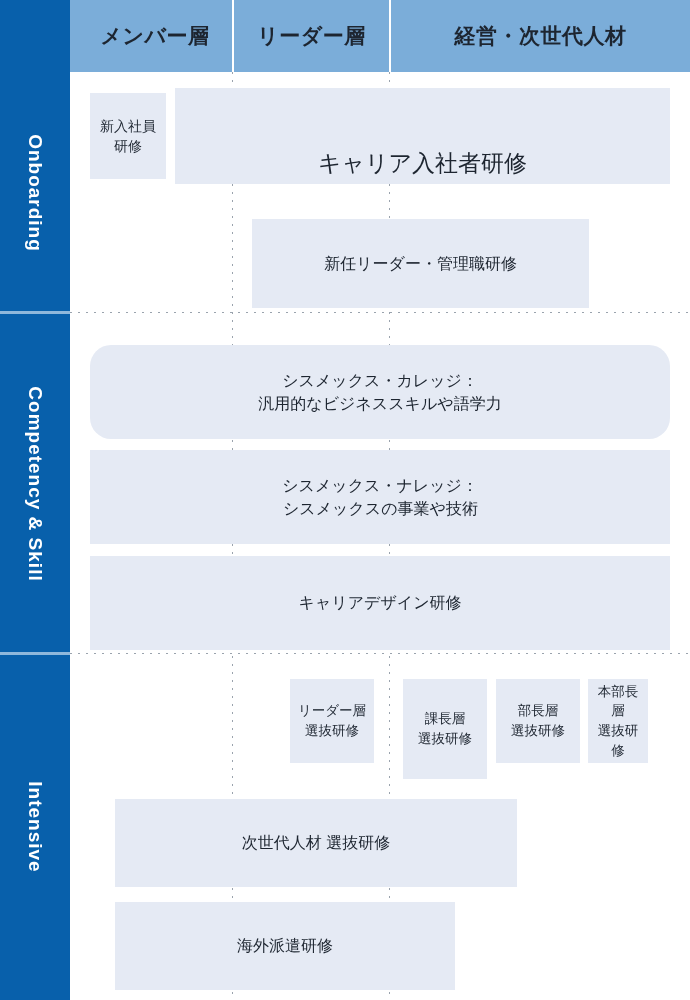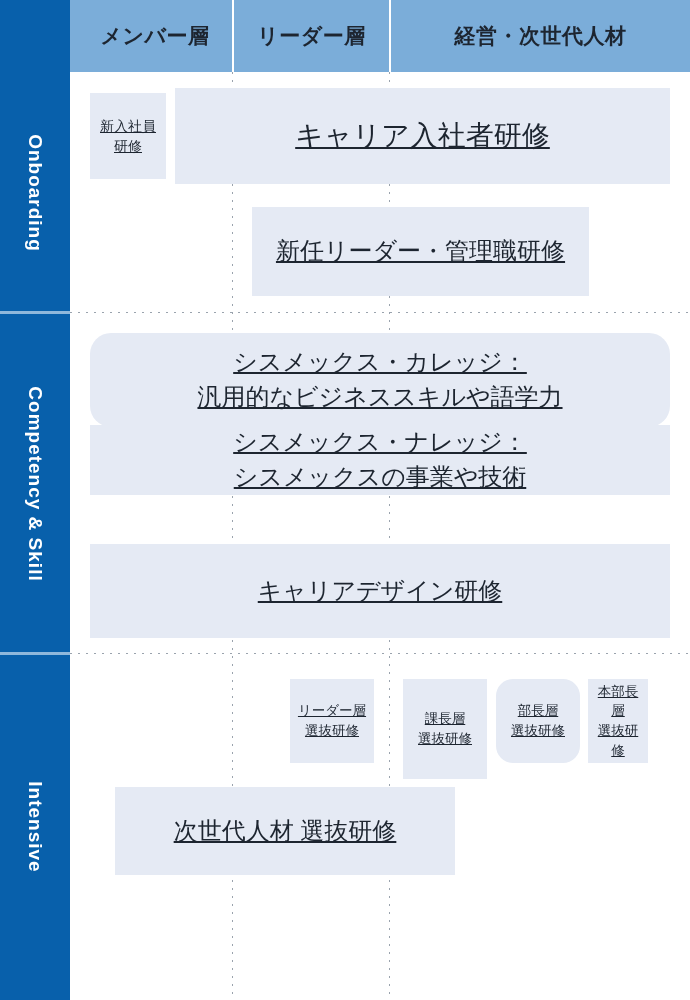--- a/index.html
+++ b/index.html
@@ -144,24 +144,24 @@
     position: absolute;
     background: #E5EAF4;
     display: flex;
     align-items: center;
     justify-content: center;
     text-align: center;
     color: #1d2530;
     line-height: 1.45;
     padding: 4px 6px;
   }
-  .box .lbl { white-space: pre-line; display: block; text-decoration: underline; }
-
-  .box.sz-lg  { font-size: 28px; }
-  .box.sz-md  { font-size: 24px; }
+  .box .lbl { white-space: pre-line; display: block; }
+
+  .box.sz-lg  { font-size: 23px; align-items: flex-end; }
+  .box.sz-md  { font-size: 16px; margin-top: 12px; }
   .box.sz-sm  { font-size: 14px; }
   .box.sz-xs  { font-size: 13.5px; }
 </style>
 </head>
 <body>
 
 <div class="diagram">
 
   <div class="header-corner"></div>
   <div class="header-band"></div>
@@ -202,47 +202,50 @@
 
   <div class="box sz-md" style="left:252px; top:207px; width:337px; height:89px;">
     <span class="lbl">新任リーダー・管理職研修</span>
   </div>
 
   <div class="box sz-md" style="left:90px; top:333px; width:580px; height:94px;border-radius:21px;">
     <span class="lbl">シスメックス・カレッジ：
 汎用的なビジネススキルや語学力</span>
   </div>
 
-  <div class="box sz-md" style="left:90px; top:425px; width:580px; height:70px;">
+  <div class="box sz-md" style="left:90px; top:438px; width:580px; height:94px;text-align:right;">
     <span class="lbl">シスメックス・ナレッジ：
 シスメックスの事業や技術</span>
   </div>
 
   <div class="box sz-md" style="left:90px; top:544px; width:580px; height:94px;">
     <span class="lbl">キャリアデザイン研修</span>
   </div>
 
   <div class="box sz-xs" style="left:290px; top:679px; width:84px; height:84px;">
     <span class="lbl">リーダー層
 選抜研修</span>
   </div>
 
   <div class="box sz-xs" style="left:403px; top:679px; width:84px; height:100px;">
     <span class="lbl">課長層
 選抜研修</span>
   </div>
 
-  <div class="box sz-xs" style="left:496px; top:679px; width:84px; height:84px;border-radius:17px;">
+  <div class="box sz-xs" style="left:496px; top:679px; width:84px; height:84px;">
     <span class="lbl">部長層
 選抜研修</span>
   </div>
 
   <div class="box sz-xs" style="left:588px; top:679px; width:60px; height:84px;">
     <span class="lbl">本部長層
 選抜研修</span>
   </div>
 
-  <div class="box sz-md" style="left:115px; top:787px; width:340px; height:88px;">
+  <div class="box sz-md" style="left:115px; top:787px; width:402px; height:88px;">
     <span class="lbl">次世代人材 選抜研修</span>
   </div>
 
+  <div class="box sz-md" style="left:115px; top:890px; width:340px; height:88px;">
+    <span class="lbl">海外派遣研修</span>
+  </div>
 
 </div>
 
 </body></html>

